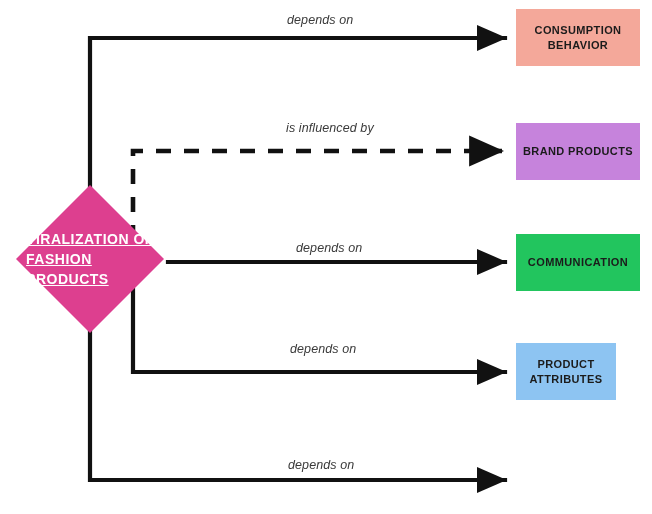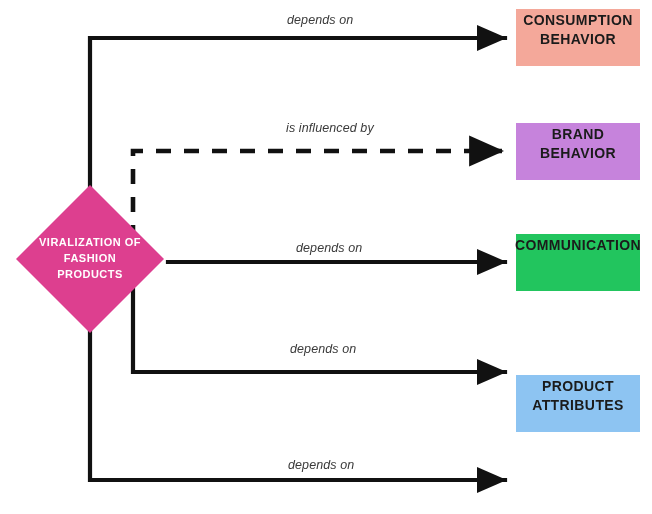--- a/index.html
+++ b/index.html
@@ -18,24 +18,25 @@
   #diagram-svg {
     position: absolute;
     left: 0;
     top: 0;
     width: 652px;
     height: 514px;
   }
   .node-box {
     position: absolute;
     display: flex;
+    align-items: center;
     justify-content: center;
     text-align: center;
     font-weight: bold;
-    font-size: 14px;
+    font-size: 11px;
     letter-spacing: 0.4px;
     color: #1b1b1b;
     line-height: 1.35;
     box-sizing: border-box;
     padding: 2px 6px;
   }
   .node-label {
     white-space: pre-line;
     pointer-events: none;
   }
@@ -55,28 +56,29 @@
   }
   .diamond-text {
     position: absolute;
     left: 0;
     top: 0;
     width: 152px;
     height: 152px;
     display: flex;
     align-items: center;
     justify-content: center;
-    text-align: center;
+    text-align: left;
     color: #ffffff;
     font-weight: bold;
-    font-size: 11px;
+    font-size: 14px;
     letter-spacing: 0.5px;
     line-height: 1.45;
     white-space: pre-line;
     pointer-events: none;
+    text-decoration: underline;
   }
   .edge-label {
     position: absolute;
     font-size: 12.5px;
     color: #3a3a3a;
     font-weight: 400;
     white-space: nowrap;
     letter-spacing: 0.1px;
     font-style: italic;
   }
@@ -115,28 +117,28 @@
 FASHION
 PRODUCTS</div>
   </div>
 
   <div class="node-box" style="left:516px; top:9px; width:124px; height:57px; background:#F4A89A;">
     <span class="node-label">CONSUMPTION
 BEHAVIOR</span>
   </div>
 
   <div class="node-box" style="left:516px; top:123px; width:124px; height:57px; background:#C683DC;">
-    <span class="node-label">BRAND BEHAVIOR</span>
+    <span class="node-label">BRAND PRODUCTS</span>
   </div>
 
   <div class="node-box" style="left:516px; top:234px; width:124px; height:57px; background:#22c55e;">
     <span class="node-label">COMMUNICATION</span>
   </div>
 
-  <div class="node-box" style="left:516px; top:343px; width:124px; height:57px; background:#8DC4F2;margin-top:32px;">
+  <div class="node-box" style="left:516px; top:343px; width:100px; height:57px; background:#8DC4F2;">
     <span class="node-label">PRODUCT
 ATTRIBUTES</span>
   </div>
 
 
   <div class="edge-label" style="left:287px; top:13px;">depends on</div>
 
   <div class="edge-label" style="left:286px; top:121px;">is influenced by</div>
 
   <div class="edge-label" style="left:296px; top:241px;">depends on</div>

